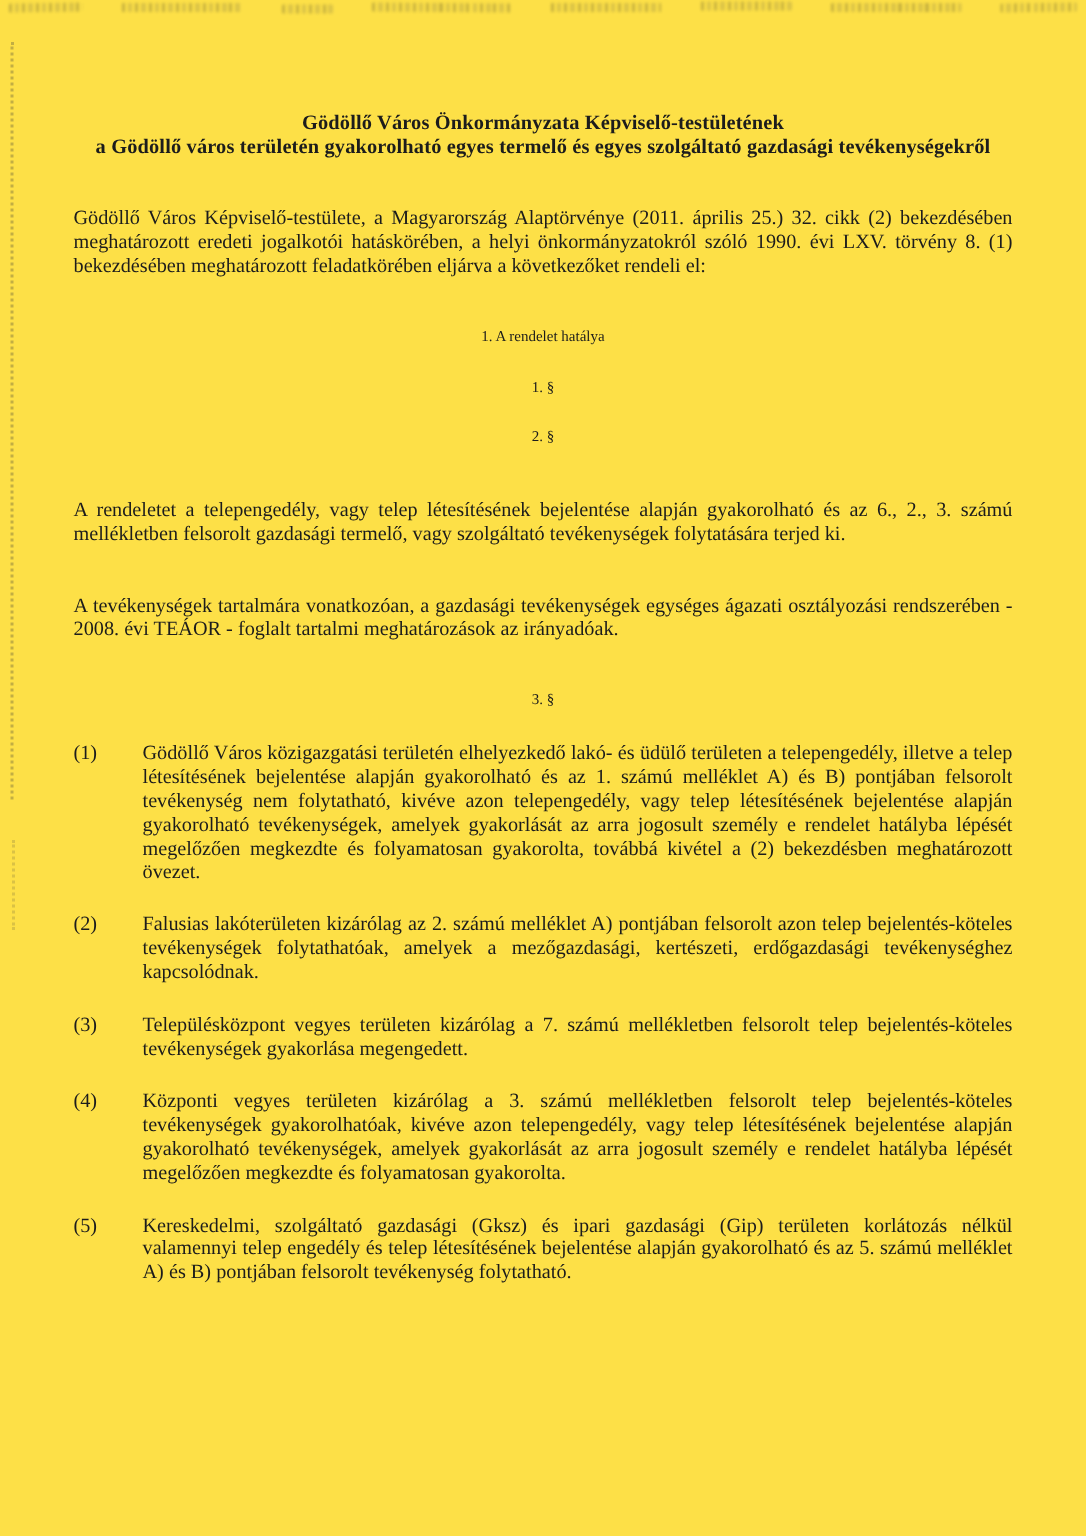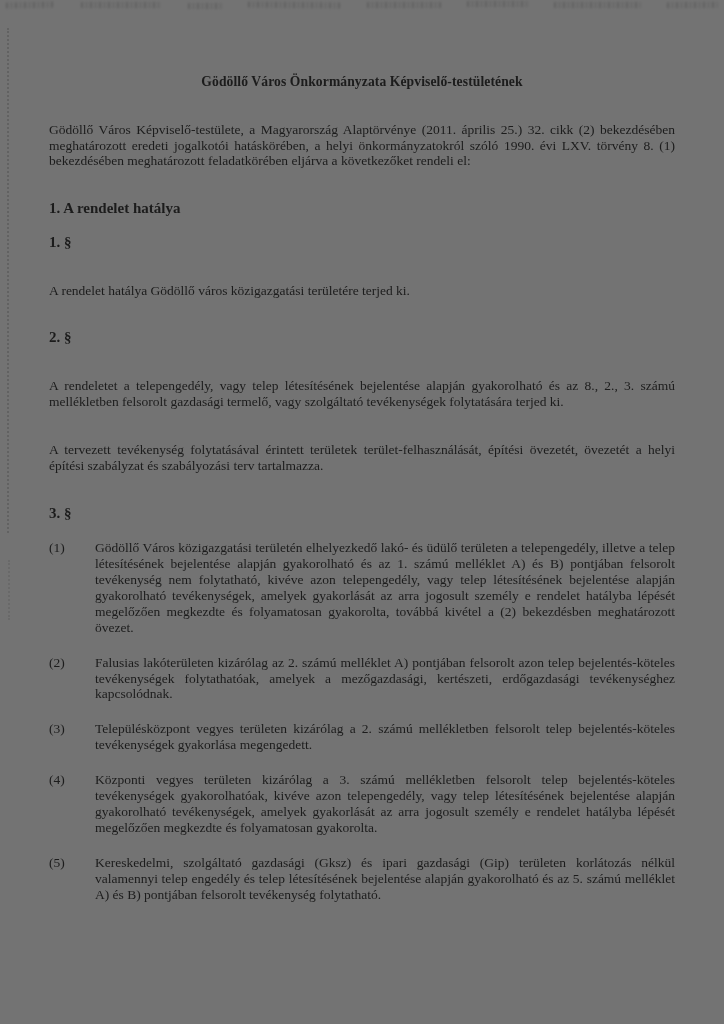--- a/index.html
+++ b/index.html
@@ -12,21 +12,21 @@
     height: 1024px;
     overflow: hidden;
     font-family: "Liberation Serif", "DejaVu Serif", serif;
     color: #1c1c1c;
     position: relative;
   }
   .page {
     position: relative;
     width: 724px;
     height: 1024px;
-    background: #737373;
+    background: #fde047;
   }
 
   
   .scan-top-artifact {
     position: absolute;
     top: 1px;
     left: 0;
     width: 100%;
     height: 12px;
     display: flex;
@@ -95,22 +95,23 @@
     margin-top: 21px;
     font-size: 13.5px;
     line-height: 15.9px;
   }
   .paragraph {
     margin: 32px 0;
     text-align: justify;
   }
   .heading {
     margin: 18px 0;
-    font-size: 15px;
-    font-weight: bold;
+    font-size: 10px;
+    font-weight: normal;
+    text-align: center;
     line-height: 15.6px;
   }
   .numbered-item {
     display: flex;
     margin: 19px 0;
   }
   .numbered-item .num {
     flex: 0 0 46px;
   }
   .numbered-item .txt {
@@ -134,42 +135,42 @@
     <div class="frag f8"></div>
   </div>
 
   <div class="scan-left-artifact"></div>
   <div class="scan-left-artifact2"></div>
 
   <div class="sheet">
 
     <header class="doc-title">
       <div class="title-line">Gödöllő Város Önkormányzata Képviselő-testületének</div>
+      <div class="title-line">a Gödöllő város területén gyakorolható egyes termelő és egyes szolgáltató gazdasági tevékenységekről</div>
     </header>
 
     <main class="doc-body" id="doc-body">
         <p class="paragraph">Gödöllő Város Képviselő-testülete, a Magyarország Alaptörvénye (2011. április 25.) 32. cikk (2) bekezdésében meghatározott eredeti jogalkotói hatáskörében, a helyi önkormányzatokról szóló 1990. évi LXV. törvény 8. (1) bekezdésében meghatározott feladatkörében eljárva a következőket rendeli el:</p>
         <h2 class="heading">1. A rendelet hatálya</h2>
         <h2 class="heading">1. §</h2>
-        <p class="paragraph">A rendelet hatálya Gödöllő város közigazgatási területére terjed ki.</p>
         <h2 class="heading">2. §</h2>
-        <p class="paragraph">A rendeletet a telepengedély, vagy telep létesítésének bejelentése alapján gyakorolható és az 8., 2., 3. számú mellékletben felsorolt gazdasági termelő, vagy szolgáltató tevékenységek folytatására terjed ki.</p>
-        <p class="paragraph">A tervezett tevékenység folytatásával érintett területek terület-felhasználását, építési övezetét, övezetét a helyi építési szabályzat és szabályozási terv tartalmazza.</p>
+        <p class="paragraph">A rendeletet a telepengedély, vagy telep létesítésének bejelentése alapján gyakorolható és az 6., 2., 3. számú mellékletben felsorolt gazdasági termelő, vagy szolgáltató tevékenységek folytatására terjed ki.</p>
+        <p class="paragraph">A tevékenységek tartalmára vonatkozóan, a gazdasági tevékenységek egységes ágazati osztályozási rendszerében - 2008. évi TEÁOR - foglalt tartalmi meghatározások az irányadóak.</p>
         <h2 class="heading">3. §</h2>
         <div class="numbered-item">
           <span class="num">(1)</span>
           <span class="txt">Gödöllő Város közigazgatási területén elhelyezkedő lakó- és üdülő területen a telepengedély, illetve a telep létesítésének bejelentése alapján gyakorolható és az 1. számú melléklet A) és B) pontjában felsorolt tevékenység nem folytatható, kivéve azon telepengedély, vagy telep létesítésének bejelentése alapján gyakorolható tevékenységek, amelyek gyakorlását az arra jogosult személy e rendelet hatályba lépését megelőzően megkezdte és folyamatosan gyakorolta, továbbá kivétel a (2) bekezdésben meghatározott övezet.</span>
         </div>
         <div class="numbered-item">
           <span class="num">(2)</span>
           <span class="txt">Falusias lakóterületen kizárólag az 2. számú melléklet A) pontjában felsorolt azon telep bejelentés-köteles tevékenységek folytathatóak, amelyek a mezőgazdasági, kertészeti, erdőgazdasági tevékenységhez kapcsolódnak.</span>
         </div>
         <div class="numbered-item">
           <span class="num">(3)</span>
-          <span class="txt">Településközpont vegyes területen kizárólag a 2. számú mellékletben felsorolt telep bejelentés-köteles tevékenységek gyakorlása megengedett.</span>
+          <span class="txt">Településközpont vegyes területen kizárólag a 7. számú mellékletben felsorolt telep bejelentés-köteles tevékenységek gyakorlása megengedett.</span>
         </div>
         <div class="numbered-item">
           <span class="num">(4)</span>
           <span class="txt">Központi vegyes területen kizárólag a 3. számú mellékletben felsorolt telep bejelentés-köteles tevékenységek gyakorolhatóak, kivéve azon telepengedély, vagy telep létesítésének bejelentése alapján gyakorolható tevékenységek, amelyek gyakorlását az arra jogosult személy e rendelet hatályba lépését megelőzően megkezdte és folyamatosan gyakorolta.</span>
         </div>
         <div class="numbered-item">
           <span class="num">(5)</span>
           <span class="txt">Kereskedelmi, szolgáltató gazdasági (Gksz) és ipari gazdasági (Gip) területen korlátozás nélkül valamennyi telep engedély és telep létesítésének bejelentése alapján gyakorolható és az 5. számú melléklet A) és B) pontjában felsorolt tevékenység folytatható.</span>
         </div>
       </main>

